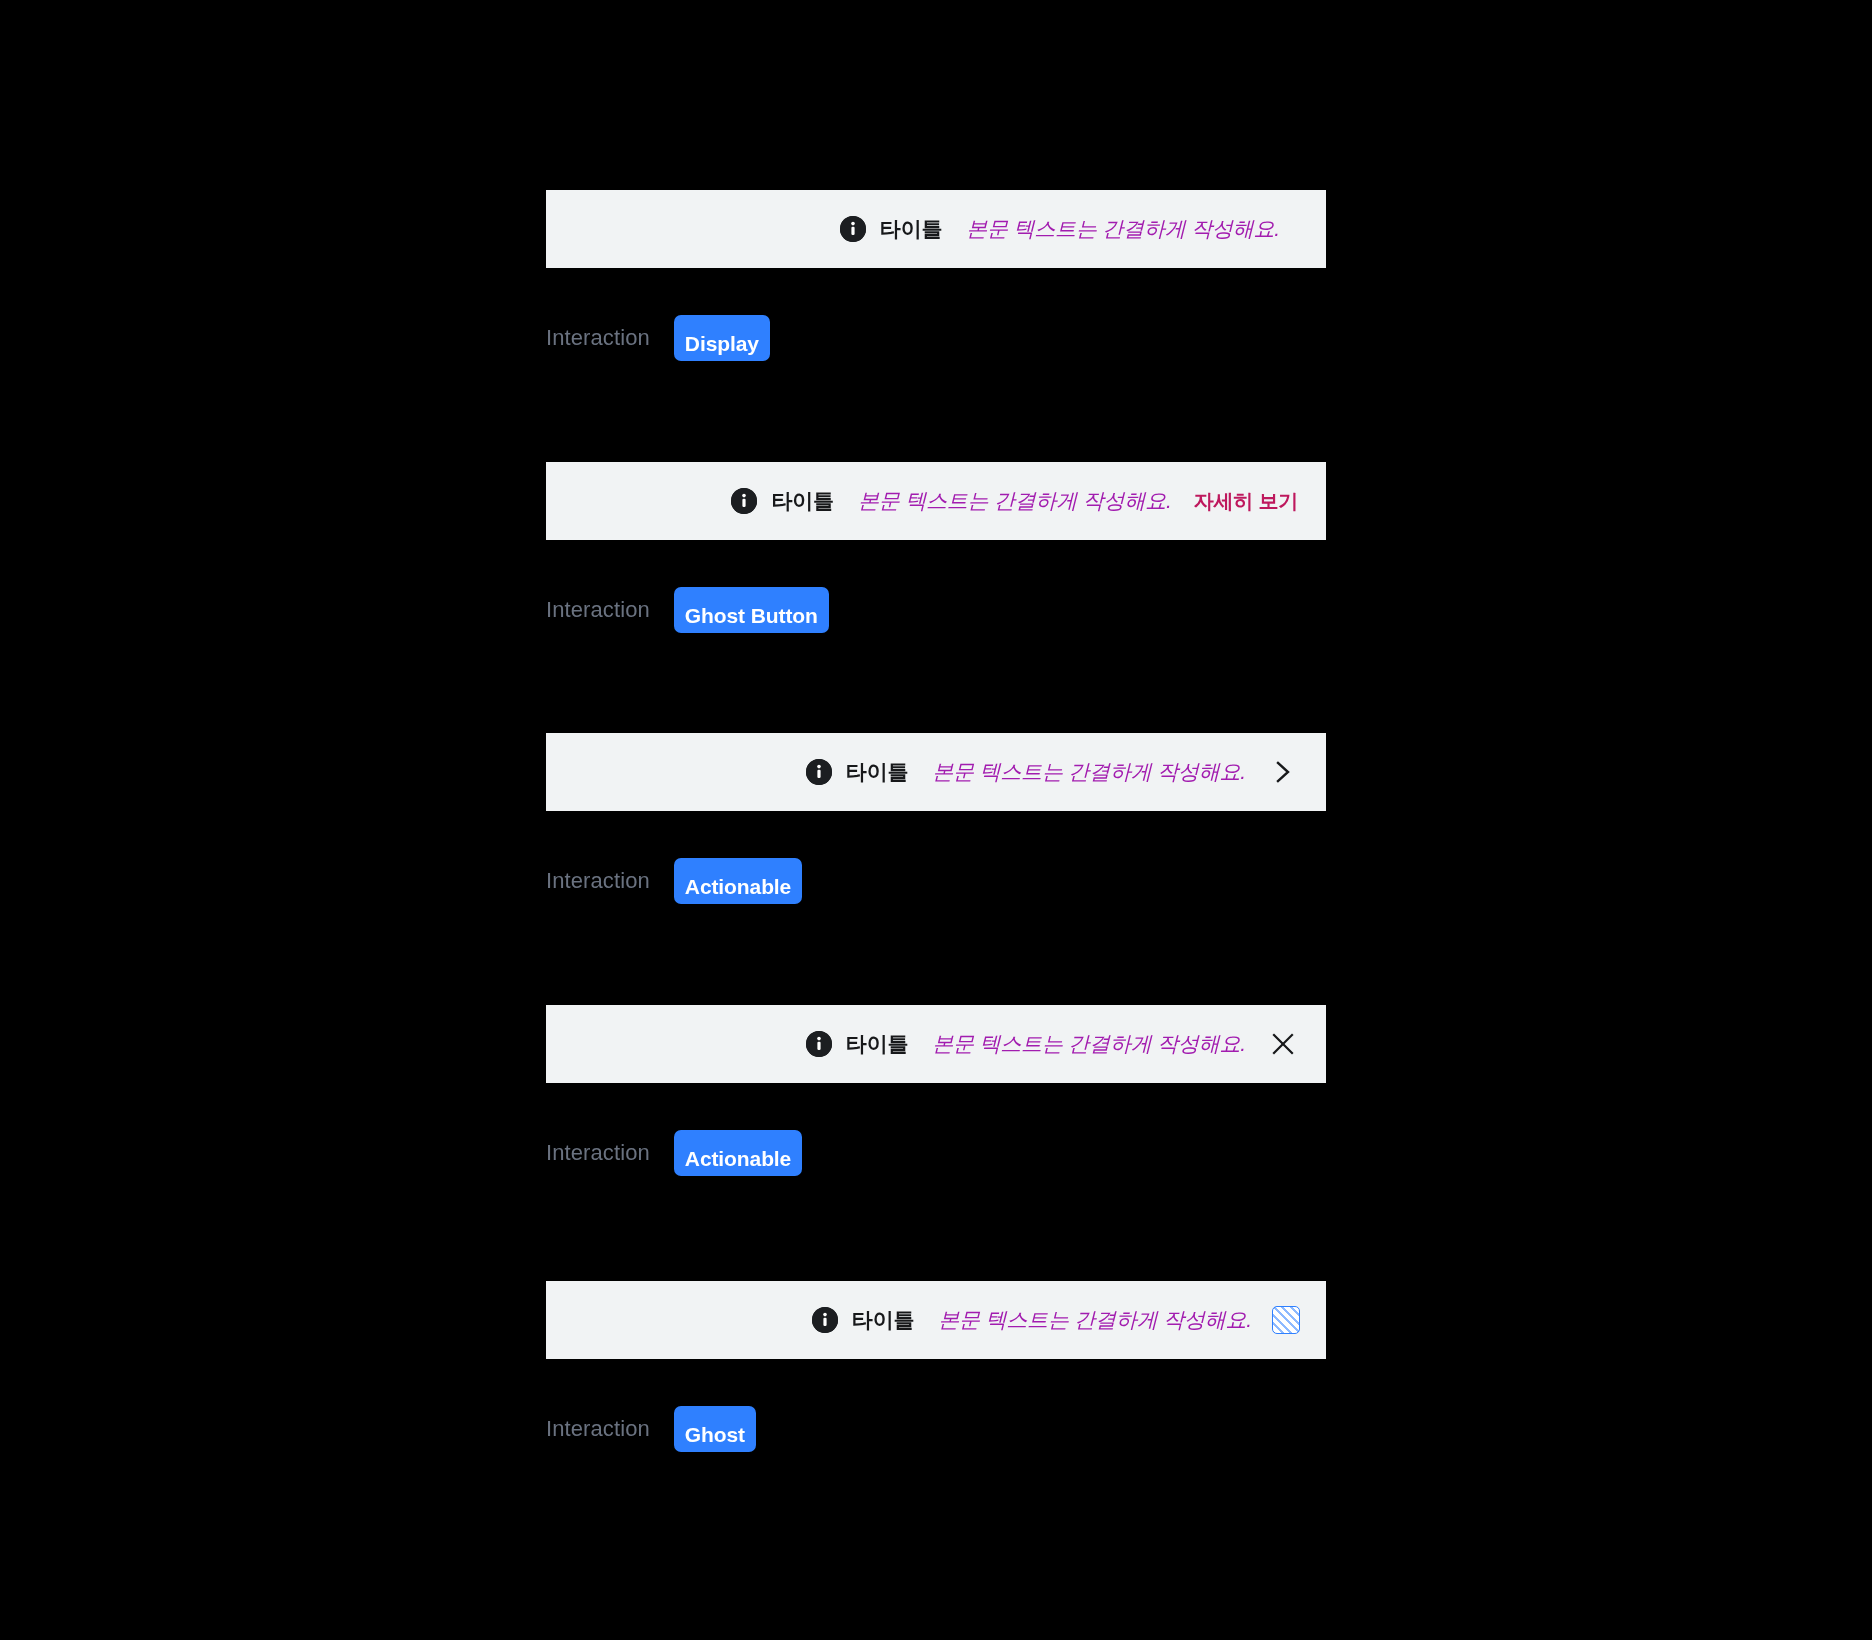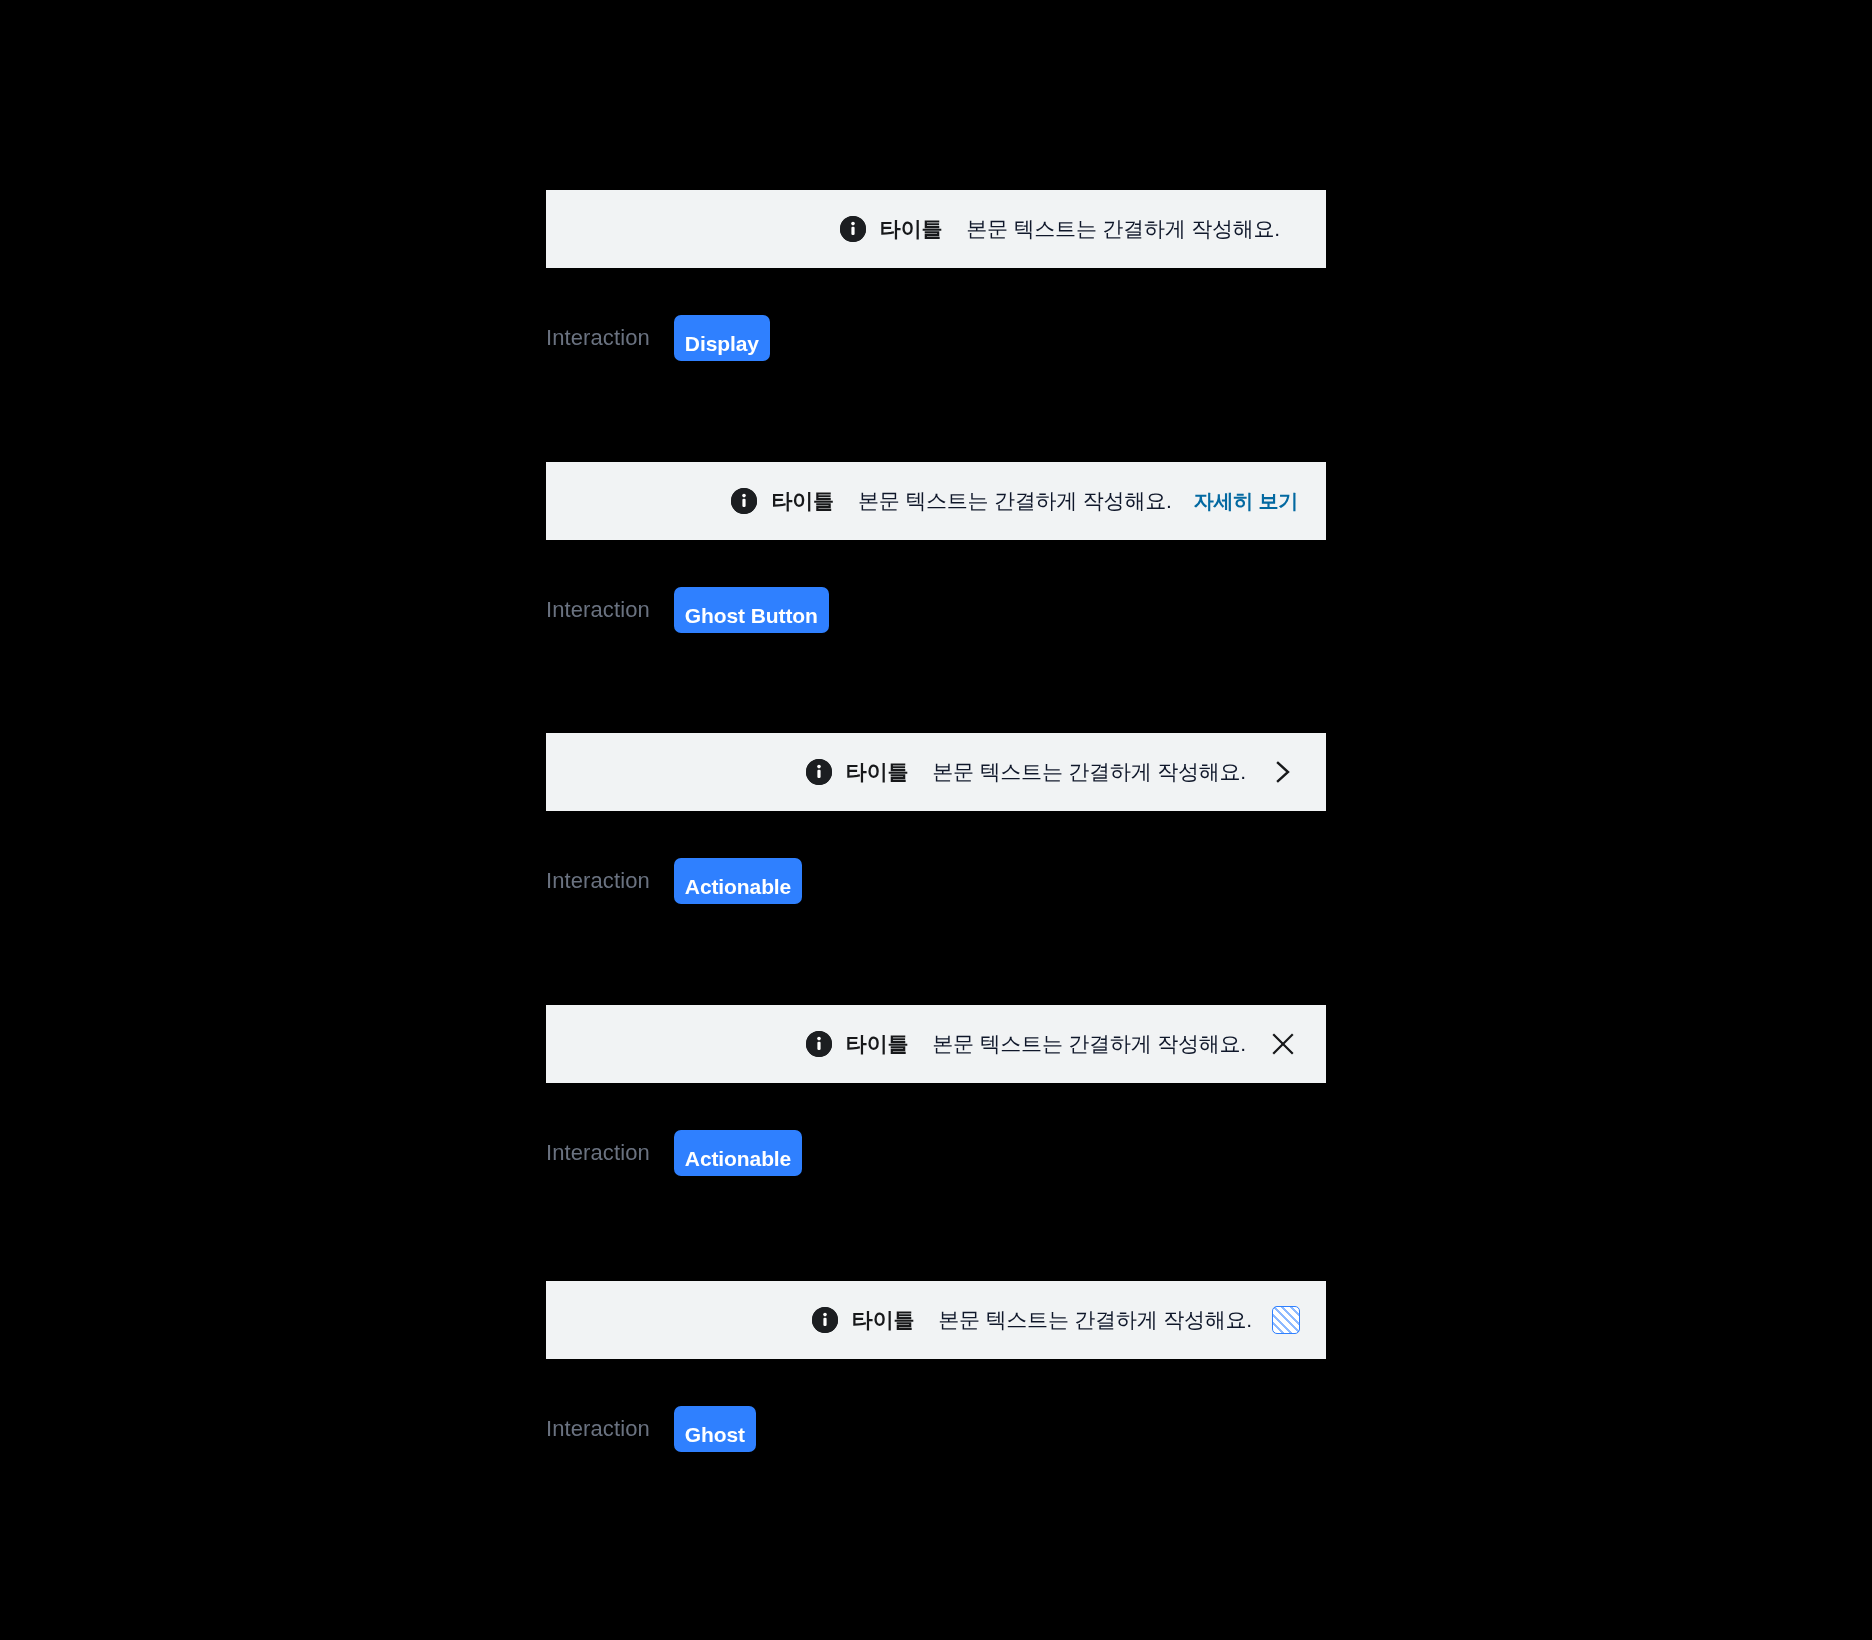--- a/index.html
+++ b/index.html
@@ -69,39 +69,40 @@
     font-size: 21px;
     font-weight: 700;
     color: #17181a;
     letter-spacing: -0.2px;
     white-space: nowrap;
   }
 
   .banner-body {
     font-size: 21px;
     font-weight: 400;
-    color: #0f172a;
+    color: #a21caf;
     letter-spacing: -0.2px;
     white-space: nowrap;
     margin-left: 10px;
+    font-style: italic;
   }
 
   
   .banner-trailing {
     flex: 0 0 auto;
     display: flex;
     align-items: center;
     justify-content: flex-end;
     margin-left: 20px;
   }
 
   .ghost-button {
     font-size: 20px;
     font-weight: 700;
-    color: #0369a1;
+    color: #be185d;
     letter-spacing: -0.2px;
     background: transparent;
     border: none;
     padding: 4px 2px;
     cursor: pointer;
     white-space: nowrap;
     font-family: inherit;
   }
 
   .icon-button {

